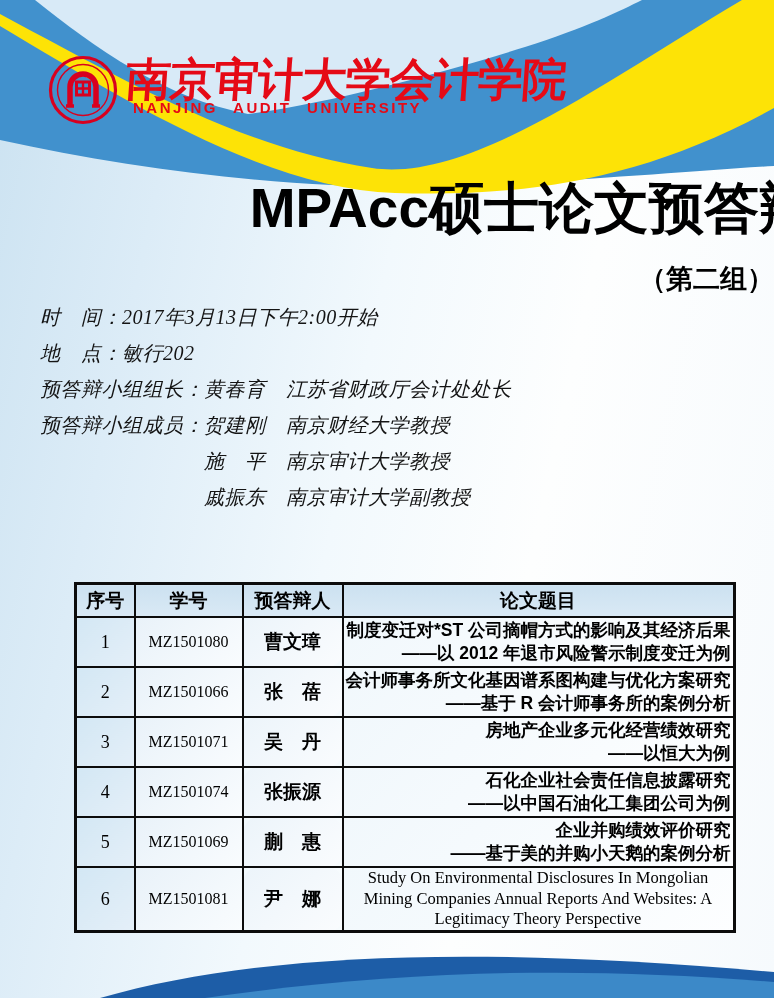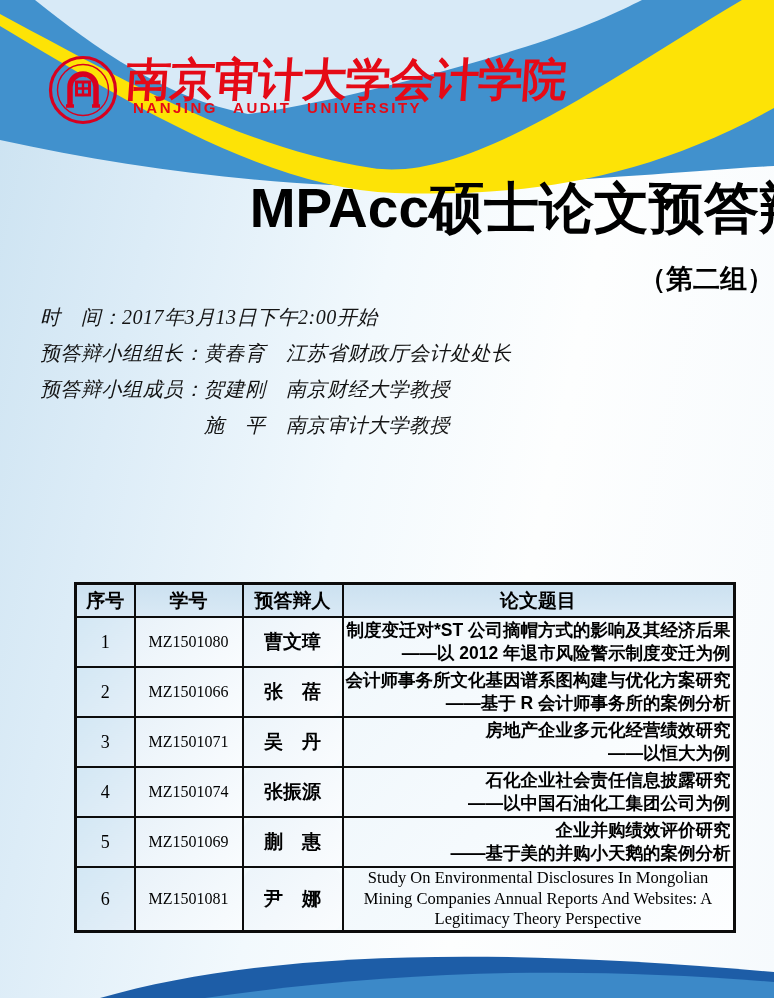--- a/index.html
+++ b/index.html
@@ -109,23 +109,25 @@
   </svg>
 
   <div class="uni-cn">南京审计大学会计学院</div>
   <div class="uni-en">NANJING AUDIT UNIVERSITY</div>
 
   <div class="main-title">MPAcc硕士论文预答辩</div>
   <div class="sub-title">（第二组）</div>
 
   <div class="info">
     <div class="info-line">时　间：2017年3月13日下午2:00开始</div>
+    <div class="info-line">地　点：敏行202</div>
     <div class="info-line">预答辩小组组长：黄春育　江苏省财政厅会计处处长</div>
     <div class="info-line">预答辩小组成员：贺建刚　南京财经大学教授</div>
     <div class="info-line">　　　　　　　　施　平　南京审计大学教授</div>
+    <div class="info-line">　　　　　　　　戚振东　南京审计大学副教授</div>
   </div>
 
   <table class="sched">
     <colgroup>
       <col style="width:59px">
         <col style="width:108px">
         <col style="width:100px">
         <col style="width:366px">
     </colgroup>
     <tbody>

